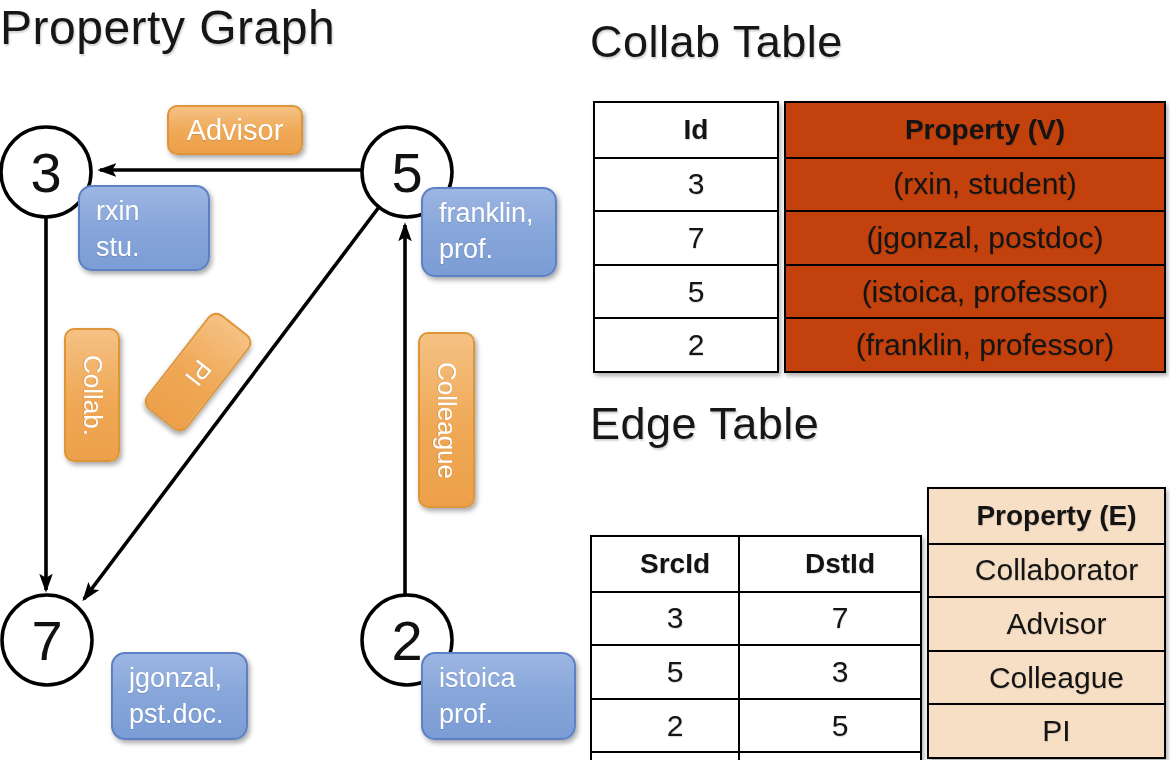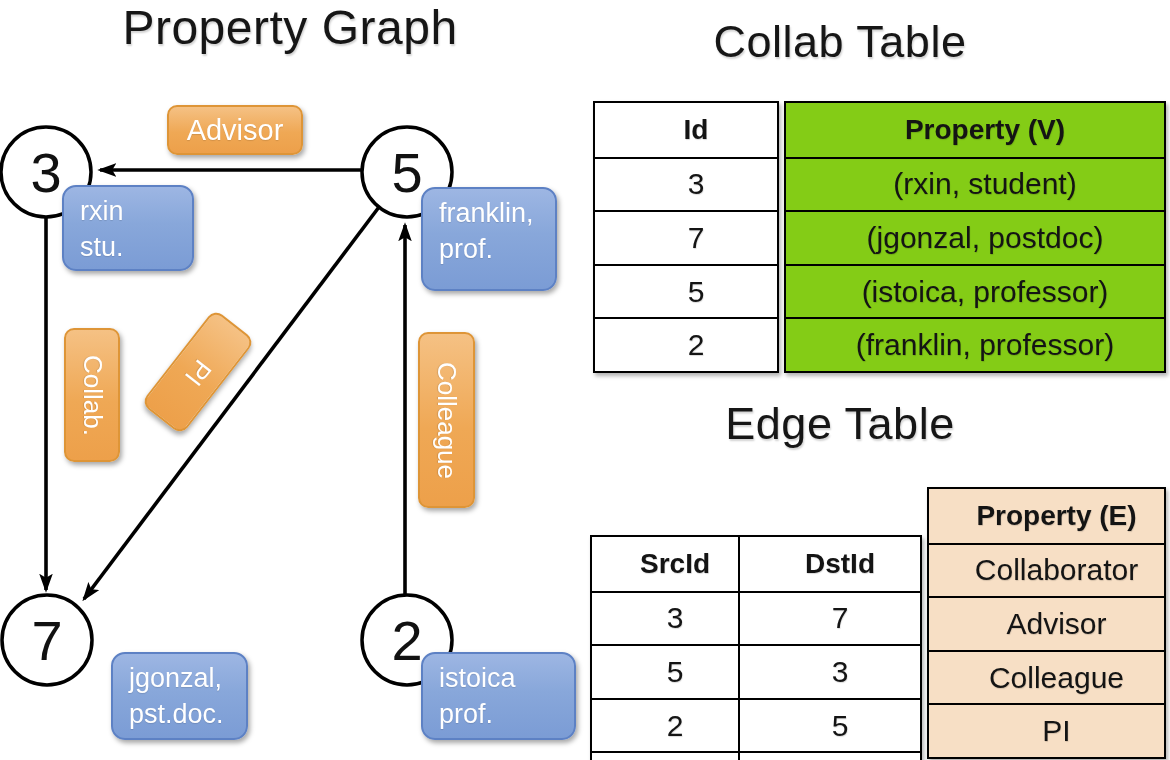--- a/index.html
+++ b/index.html
@@ -1,21 +1,21 @@
 <!DOCTYPE html>
 <html><head>
 <meta charset="utf-8">
 <style>
   html,body{margin:0;padding:0;background:#fff;}
   .canvas{
     position:relative;width:1170px;height:760px;overflow:hidden;
     font-family:"Liberation Sans",sans-serif;color:#1a1a1a;background:#fff;
   }
   .title{
-    position:absolute;text-align:center;font-weight:300;color:#161616;
+    position:absolute;text-align:left;font-weight:300;color:#161616;
     text-shadow:1px 2px 2px rgba(0,0,0,0.18);letter-spacing:0.5px;white-space:nowrap;
   }
   .graph-title{left:0;top:18;width:580px;font-size:48px;}
   .vertex-title{left:590;top:16px;width:500px;font-size:45px;left:590px;}
   .edge-title{left:590px;top:398px;width:500px;font-size:45px;}
 
   .graph-svg{position:absolute;left:0;top:0;}
 
   .node-label{
     position:absolute;width:90px;height:90px;display:flex;align-items:center;justify-content:center;
@@ -40,42 +40,42 @@
   
   .vbox{
     position:absolute;box-sizing:border-box;
     background:linear-gradient(180deg,#9db6e3 0%,#88a7da 45%,#7b9cd5 100%);
     border:2px solid #5d81c4;border-radius:14px;color:#fff;
     box-shadow:2px 3px 5px rgba(0,0,0,0.35);
     font-size:27px;line-height:36px;padding:6px 0 0 16px;
     text-shadow:0 1px 1px rgba(0,0,0,0.12);
   }
   .vbox span{display:block;}
-  .vbox-rxin{left:62px;top:185px;width:132px;height:86px;}
-  .vbox-franklin{left:421px;top:187px;width:136px;height:104px;}
+  .vbox-rxin{left:78px;top:185px;width:132px;height:86px;}
+  .vbox-franklin{left:421px;top:187px;width:136px;height:90px;}
   .vbox-jgonzal{left:63px;top:652px;width:137px;height:88px;margin-left:48px;}
   .vbox-istoica{left:421px;top:652px;width:155px;height:88px;}
 
   
   .tcol{
     position:absolute;box-sizing:border-box;border:2px solid #000;background:#fff;
     display:grid;grid-template-rows:repeat(5,1fr);
     box-shadow:2px 3px 4px rgba(0,0,0,0.30);
   }
   .cell{
     display:flex;align-items:center;justify-content:center;
     font-size:30px;color:#141414;border-top:2px solid #000;
     text-shadow:0.5px 1px 1px rgba(0,0,0,0.15);
     padding-left:20px;
   }
   .cell.r0{border-top:none;}
   .cell.th{font-weight:bold;font-size:28px;}
   .cell.rt{border-right:2px solid #000;}
   .id-col{left:593px;top:101px;width:186px;height:272px;}
-  .vprop-col{left:784px;top:101px;width:382px;height:272px;background:#84cc16;}
+  .vprop-col{left:784px;top:101px;width:382px;height:272px;background:#c2410c;}
   .srcdst-col{left:590px;top:487px;width:332px;height:272px;grid-template-columns:148px 1fr;margin-top:48px;}
   .eprop-col{left:927px;top:487px;width:239px;height:272px;background:#f7dfc5;}
 </style>
 </head>
 <body>
 
 <div class="canvas">
 
   <div class="title graph-title">Property Graph</div>
   <div class="title vertex-title">Collab Table</div>

